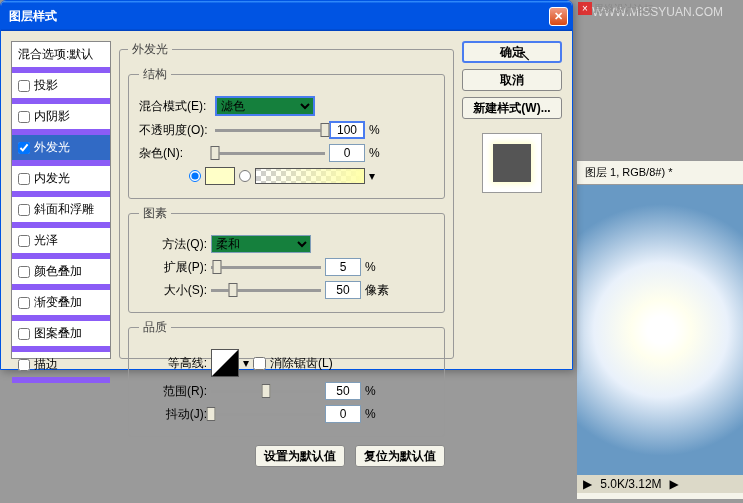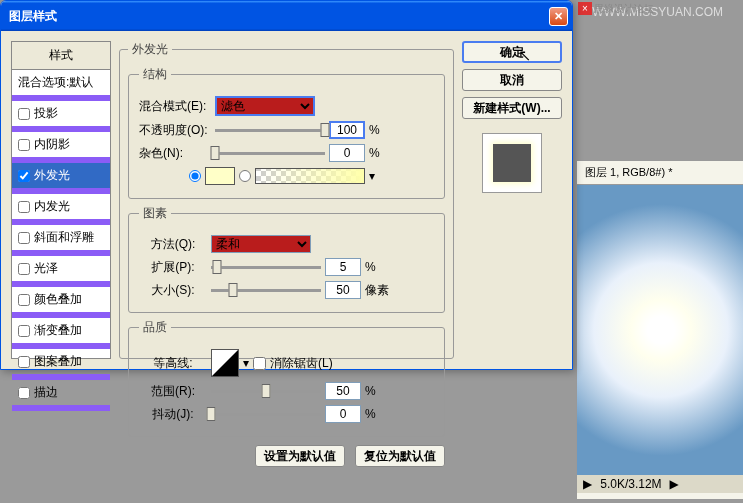--- a/index.html
+++ b/index.html
@@ -13,22 +13,22 @@
 .style-header { background: #ece9d8; border-bottom: 1px solid #888; padding: 5px; text-align: center; }
 .style-item { padding: 4px 6px; border-bottom: 6px solid #8b5cf6; display: flex; align-items: center; gap: 4px; cursor: pointer; }
 .style-item.active { background: #316ac5; color: #fff; }
 .style-item input[type=checkbox] { width: 12px; height: 12px; }
 .style-item.indent { padding-left: 20px; }
 .settings { flex: 1; position: relative; }
 fieldset { border: 1px solid #999; border-radius: 3px; padding: 8px 10px; margin-bottom: 6px; }
 legend { padding: 0 4px; color: #444; }
 .row { display: flex; align-items: center; margin: 5px 0; gap: 4px; }
 .label { width: 72px; text-align: left; }
-.label-short { width: 68px; text-align: center; }
-select { width: 100px; font-size: 12px; background: #b91c1c; border: 1px solid #7f9db9; }
+.label-short { width: 68px; text-align: right; }
+select { width: 100px; font-size: 12px; background: #15803d; border: 1px solid #7f9db9; }
 select.blend { border: 2px solid #4a7cf0; }
 .slider-track { width: 110px; height: 3px; background: #999; position: relative; }
 .slider-thumb { width: 9px; height: 14px; background: #ece9d8; border: 1px solid #666; position: absolute; top: -6px; transform: translateX(-50%); }
 .num-input { width: 36px; height: 18px; border: 1px solid #7f9db9; background: #fff; text-align: center; }
 .num-input.hl { border: 2px solid #4a7cf0; }
 .swatch { width: 30px; height: 18px; border: 1px solid #555; display: inline-block; }
 .radio { width: 12px; height: 12px; }
 .gradient-prev { width: 110px; height: 16px; border: 1px solid #555; background: linear-gradient(to right, rgba(255,255,170,0), rgba(255,255,170,1)), repeating-conic-gradient(#ccc 0 25%, #fff 0 50%) 0/10px 10px; }
 .contour-sw { width: 28px; height: 28px; border: 1px solid #555; background: linear-gradient(135deg,#fff 49%, #000 51%); }
 .btn { height: 22px; background: #f5f4ea; border: 1px solid #888; border-radius: 3px; cursor: pointer; font-size: 12px; padding: 0 8px; font-weight: bold; }
@@ -64,21 +64,20 @@
   </div>
 </div>
 
 <div class="dialog">
   <div class="titlebar">
     <span class="titlebar-text">图层样式</span>
     <div class="close-btn">✕</div>
   </div>
   <div class="dialog-body">
     <div class="style-list">
-      <div class="style-header">样式</div>
       <div class="style-item">混合选项:默认</div>
       <div class="style-item">
           <input type="checkbox" style="">
           <span>投影</span>
         </div>
       <div class="style-item">
           <input type="checkbox" style="">
           <span>内阴影</span>
         </div>
       <div class="style-item active">

